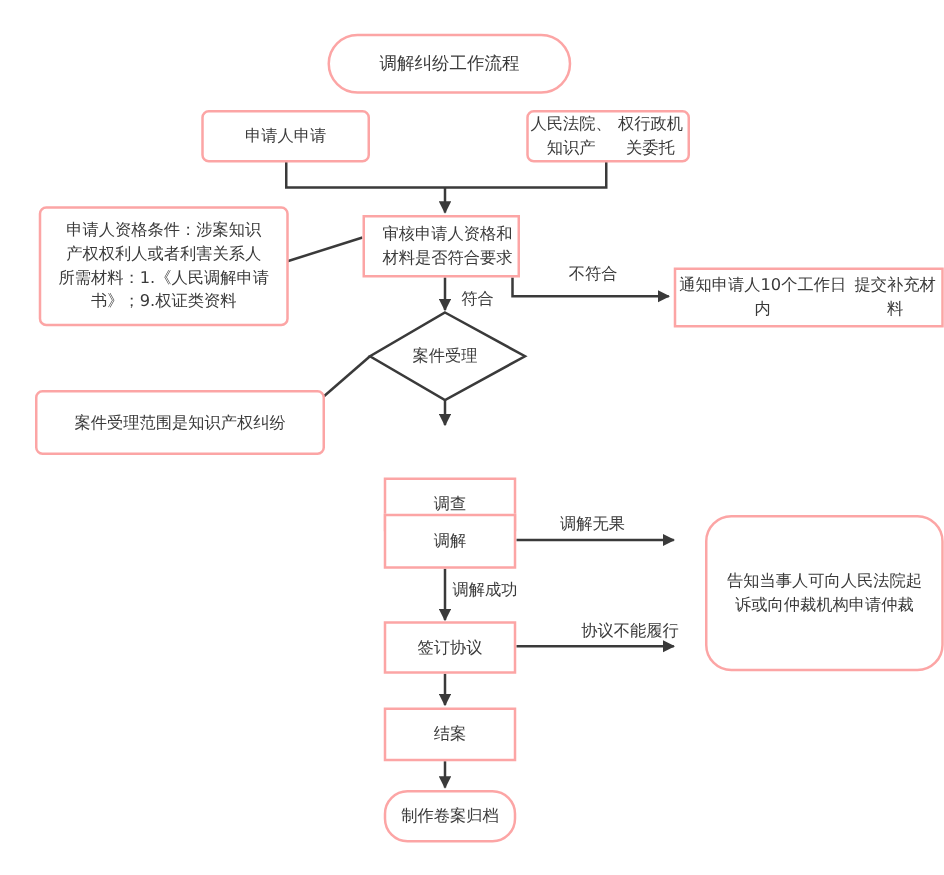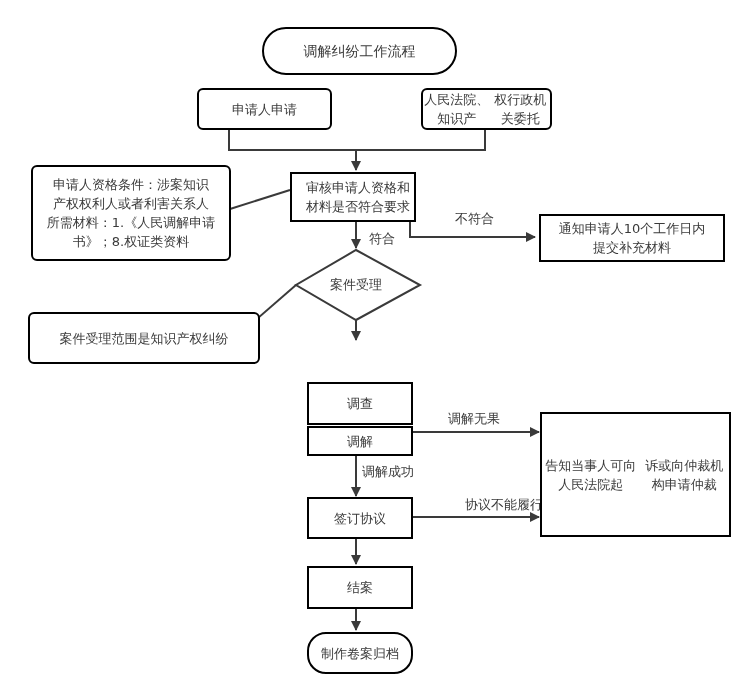--- a/index.html
+++ b/index.html
@@ -1,18 +1,18 @@
 <!DOCTYPE html>
 <html><head>
 <meta charset="utf-8">
 <style>
   html, body { margin: 0; padding: 0; background: #ffffff; }
   body { width: 755px; height: 700px; position: relative; overflow: hidden;
          font-family: "DejaVu Sans", "Liberation Sans", sans-serif; color: #333333; }
-  .node { position: absolute; box-sizing: border-box; border: 2px solid #000000; background: #fff;
+  .node { position: absolute; box-sizing: border-box; border: 2px solid #fca5a5; background: #fff;
           display: flex; align-items: center; justify-content: center; text-align: center;
           font-size: 13px; line-height: 19px; color: #3a3a3a; }
   .rounded { border-radius: 6px; }
   .pill { border-radius: 30px; font-size: 14px; }
   .label { position: absolute; font-size: 13px; color: #3a3a3a; white-space: nowrap; }
   svg.edges { position: absolute; left: 0; top: 0; }
   .diamond-text { position: absolute; font-size: 13px; color: #3a3a3a; text-align: center; }
 </style>
 </head>
 <body>
@@ -51,68 +51,68 @@
     <line x1="356" y1="538" x2="356" y2="564" marker-end="url(#arr)"></line>
 
     <line x1="356" y1="608" x2="356" y2="630" marker-end="url(#arr)"></line>
   </g>
 </svg>
 
 <div class="node pill" style="left:262px;top:27px;width:195px;height:48px;">
   <span>调解纠纷工作流程</span>
 </div>
 
-<div class="node rounded" style="left:161px;top:88px;width:135px;height:42px;margin-left:36px;">
+<div class="node rounded" style="left:161px;top:88px;width:135px;height:42px;">
   <span>申请人申请</span>
 </div>
 
 <div class="node rounded" style="left:421px;top:88px;width:131px;height:42px;flex-direction:row;">
   <span>人民法院、知识产</span>
   <span>权行政机关委托</span>
 </div>
 
 <div class="node rounded" style="left:31px;top:165px;width:200px;height:96px;flex-direction:column;">
   <span>申请人资格条件：涉案知识</span>
   <span>产权权利人或者利害关系人</span>
   <span>所需材料：1.《人民调解申请</span>
-  <span>书》；8.权证类资料</span>
+  <span>书》；9.权证类资料</span>
 </div>
 
 <div class="node" style="left:290px;top:172px;width:126px;height:50px;flex-direction:column;padding-left:10px;">
   <span>审核申请人资格和</span>
   <span>材料是否符合要求</span>
 </div>
 
 <div class="label" style="left:455px;top:210px;">不符合</div>
 <div class="label" style="left:369px;top:230px;">符合</div>
 
-<div class="node" style="left:539px;top:214px;width:186px;height:48px;flex-direction:column;">
+<div class="node" style="left:539px;top:214px;width:216px;height:48px;flex-direction:row;">
   <span>通知申请人10个工作日内</span>
   <span>提交补充材料</span>
 </div>
 
 <div class="diamond-text" style="left:326px;top:276px;width:60px;">案件受理</div>
 
 <div class="node rounded" style="left:28px;top:312px;width:232px;height:52px;">
   <span>案件受理范围是知识产权纠纷</span>
 </div>
 
 <div class="node" style="left:307px;top:342px;width:106px;height:43px;margin-top:40px;">
   <span>调查</span>
 </div>
 
-<div class="node" style="left:307px;top:426px;width:106px;height:30px;">
+<div class="node" style="left:307px;top:411px;width:106px;height:44px;">
   <span>调解</span>
 </div>
 
 <div class="label" style="left:448px;top:410px;">调解无果</div>
 <div class="label" style="left:362px;top:463px;">调解成功</div>
 <div class="label" style="left:433px;top:496px;margin-left:32px;">协议不能履行</div>
 
-<div class="node" style="left:540px;top:412px;width:191px;height:125px;flex-direction:row;">
+<div class="node" style="left:564px;top:412px;width:191px;height:125px;flex-direction:column;border-radius:21px;">
   <span>告知当事人可向人民法院起</span>
   <span>诉或向仲裁机构申请仲裁</span>
 </div>
 
 <div class="node" style="left:307px;top:497px;width:106px;height:42px;">
   <span>签订协议</span>
 </div>
 
 <div class="node" style="left:307px;top:566px;width:106px;height:43px;">
   <span>结案</span>

